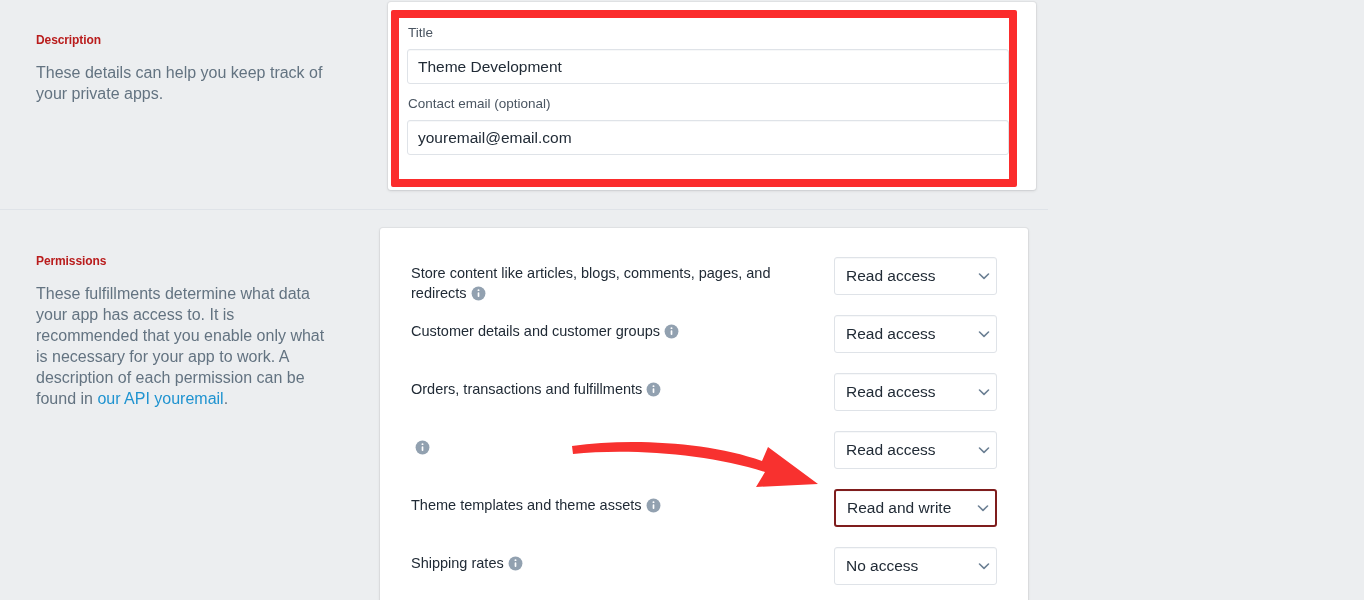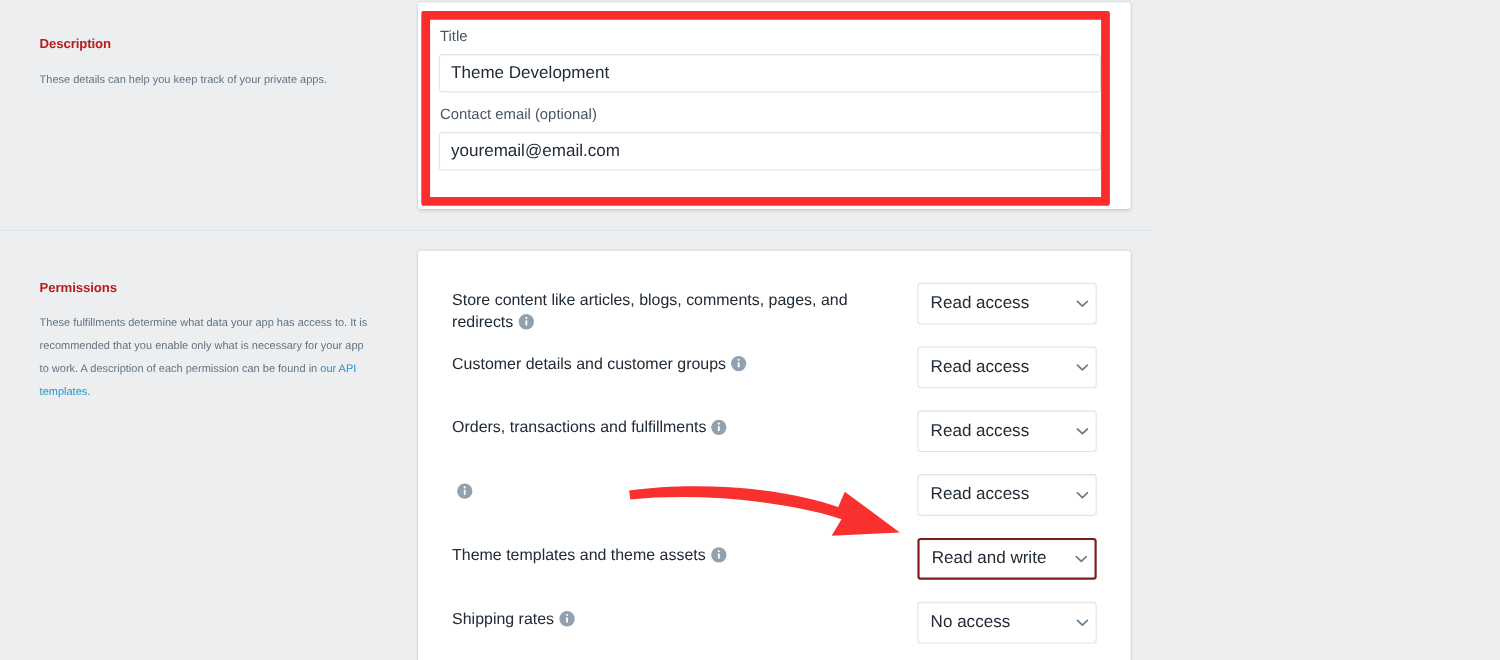--- a/index.html
+++ b/index.html
@@ -42,39 +42,39 @@
     width: 300px;
   }
   .section-title {
     font-size: 12px;
     font-weight: bold;
     color: #b91c1c;
     letter-spacing: -0.1px;
   }
   .section-desc {
     margin-top: 15px;
-    font-size: 10px;
+    font-size: 16px;
     line-height: 21px;
     color: #637381;
   }
   .section-desc a {
     color: #1f93d0;
     text-decoration: none;
   }
 
   
   .card {
     position: absolute;
     background: #ffffff;
     border-radius: 3px;
     box-shadow: 0 0 0 1px rgba(63,63,68,0.05), 0 1px 3px 0 rgba(63,63,68,0.15);
   }
 
   #description-card {
-    left: 380px;
+    left: 388px;
     top: 2px;
     width: 648px;
     height: 188px;
   }
 
   
   .red-highlight {
     position: absolute;
     left: 3px;
     top: 8px;
@@ -227,21 +227,21 @@
 
       <div class="red-highlight"></div>
     </div>
   </div>
 
   <div class="section" id="permissions-section">
 
     <div class="section-aside" style="top:44px;">
       <div class="section-title">Permissions</div>
       <div class="section-desc">
-        <span>These fulfillments determine what data your app has access to. It is recommended that you enable only what is necessary for your app to work. A description of each permission can be found in </span><a href="#">our API templates</a><span>.</span>
+        <span>These fulfillments determine what data your app has access to. It is recommended that you enable only what is necessary for your app to work. A description of each permission can be found in </span><a href="#">our API youremail</a><span>.</span>
       </div>
     </div>
 
     <div class="card" id="permissions-card">
       <div class="perm-list" id="perm-list">
           <div class="perm-row">
             <div class="perm-label"><span>Store content like articles, blogs, comments, pages, and redirects</span><span class="info-icon"><svg viewBox="0 0 16 16" width="15" height="15" aria-hidden="true">
                   <circle cx="8" cy="8" r="7.4" fill="#92a1b0"></circle>
                   <rect x="7.1" y="6.6" width="1.8" height="5.2" rx="0.8" fill="#ffffff"></rect>
                   <circle cx="8" cy="4.4" r="1.05" fill="#ffffff"></circle>

